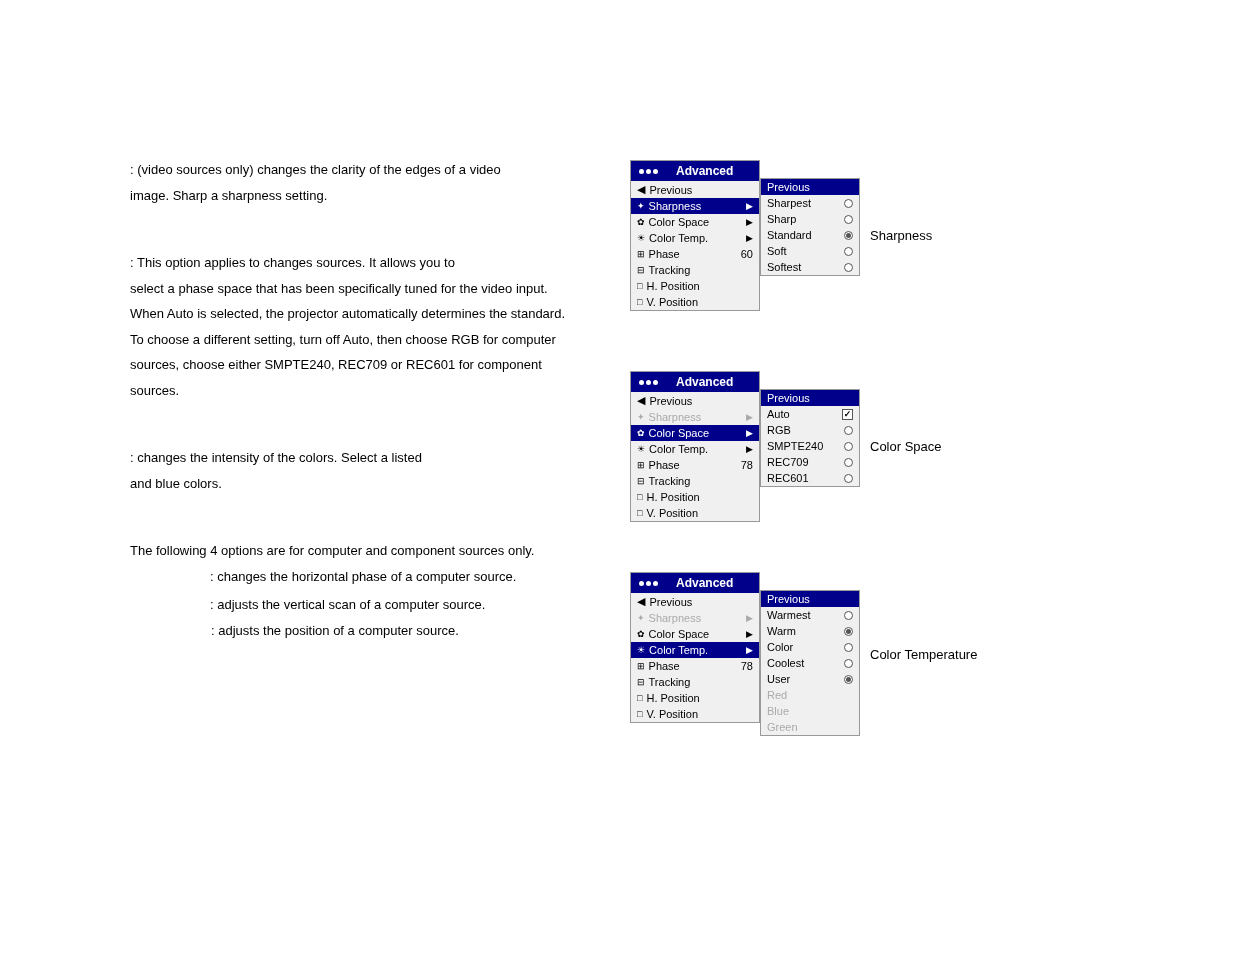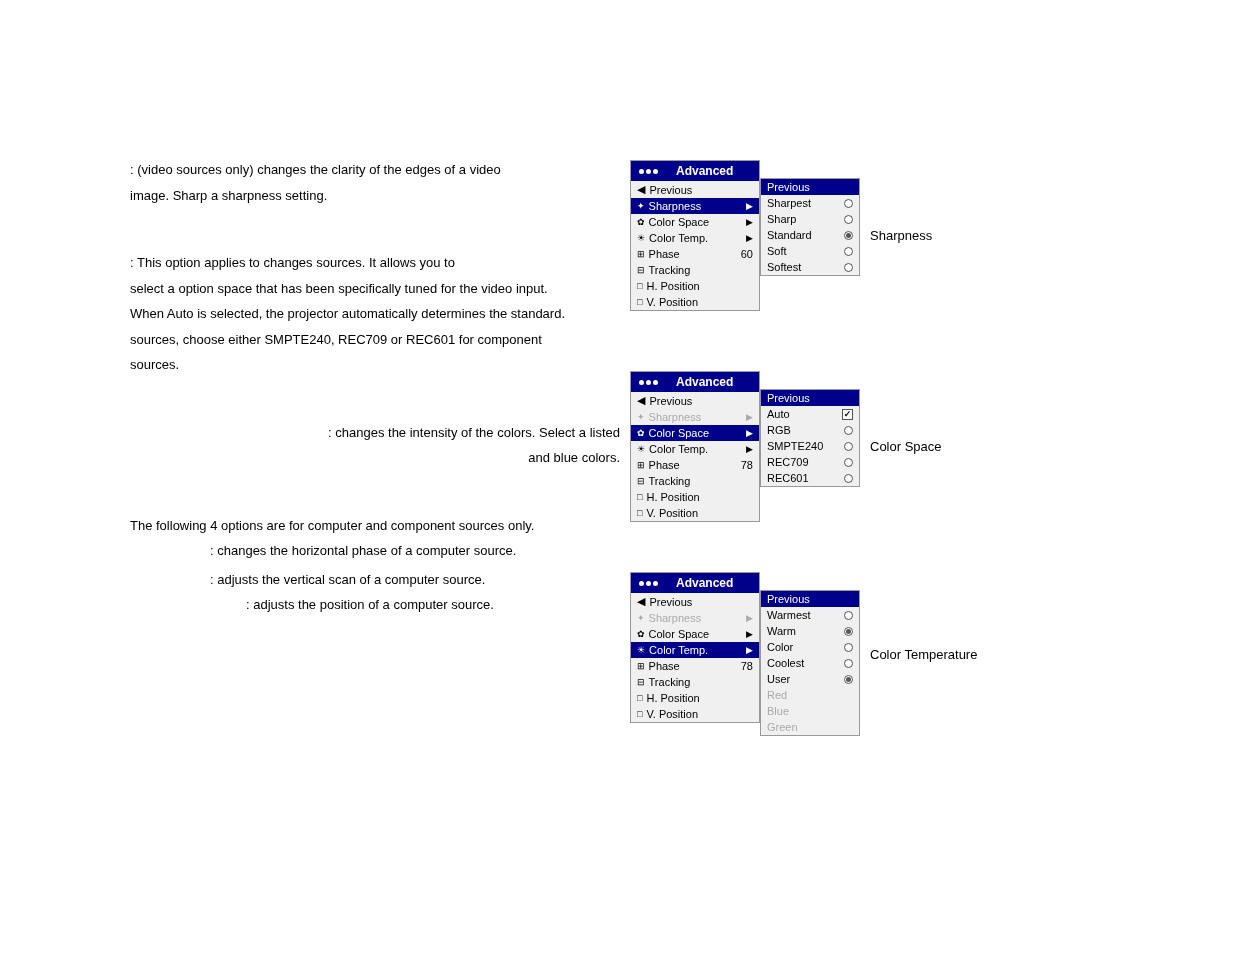--- a/index.html
+++ b/index.html
@@ -43,21 +43,21 @@
       line-height: 1.5;
       margin-bottom: 6px;
     }
 
     .text-block p.indent1 {
       margin-left: 80px;
       margin-top: 9px;
     }
 
     .text-block p.indent2 {
-      margin-left: 116px;
+      margin-left: 81px;
     }
 
     
     .menu-group {
       display: flex;
       flex-direction: row;
       align-items: flex-start;
       margin-bottom: 40px;
     }
 
@@ -217,34 +217,37 @@
       <p>
         <span>image. Sharp a sharpness setting.</span>
       </p>
     </div>
 
     <div class="text-block" style="margin-bottom: 48px; margin-top: 48px;">
       <p>
         <span>: This option applies to changes sources. It allows you to</span>
       </p>
       <p>
-        <span>select a option space that has been specifically tuned for the video input.</span>
+        <span>select a phase space that has been specifically tuned for the video input.</span>
       </p>
       <p>
         <span>When Auto is selected, the projector automatically determines the standard.</span>
       </p>
       <p>
+        <span>To choose a different setting, turn off Auto, then choose RGB for computer</span>
+      </p>
+      <p>
         <span>sources, choose either SMPTE240, REC709 or REC601 for component</span>
       </p>
       <p>
         <span>sources.</span>
       </p>
     </div>
 
-    <div class="text-block" style="margin-top: 40px; text-align: right;">
+    <div class="text-block" style="margin-top: 40px;">
       <p>
         <span>: changes the intensity of the colors. Select a listed</span>
       </p>
       <p>
         <span>and blue colors.</span>
       </p>
     </div>
 
     <div class="text-block" style="margin-top: 20px;">
       <p>

